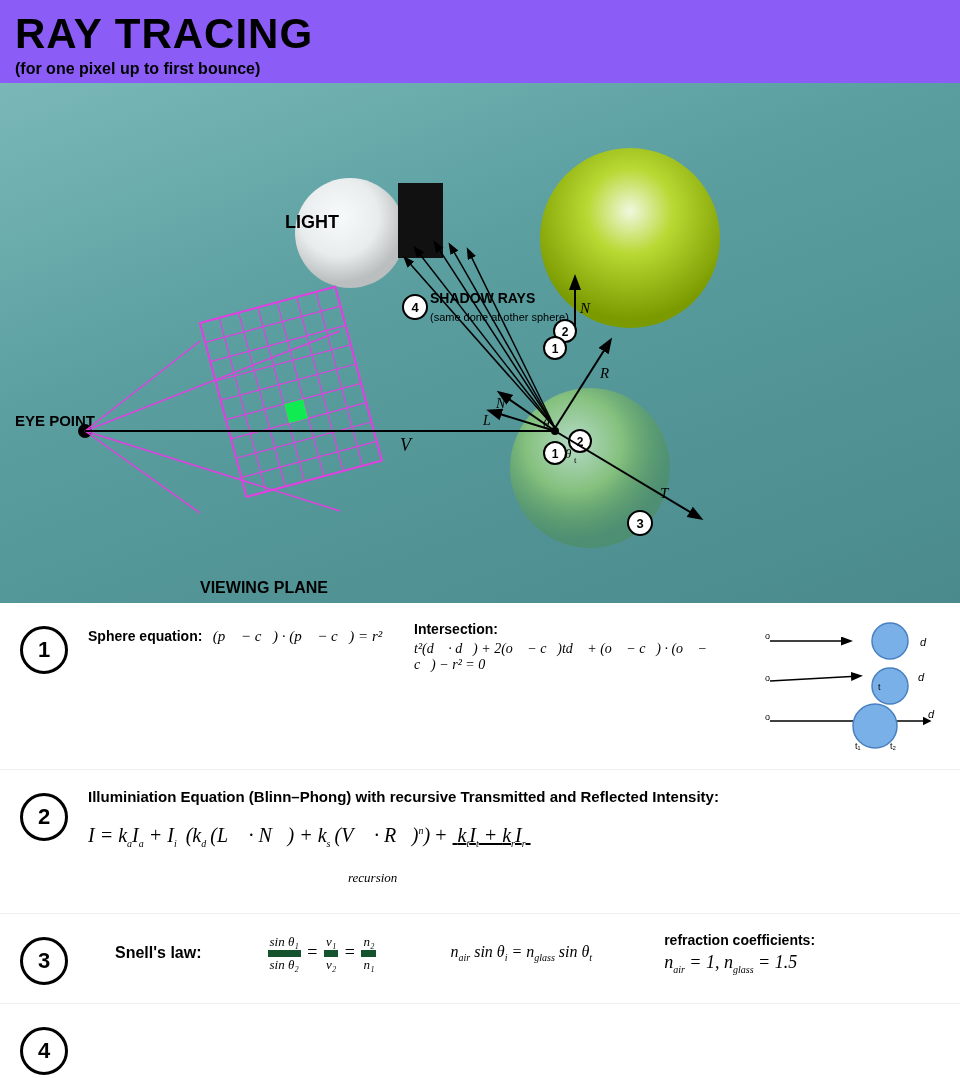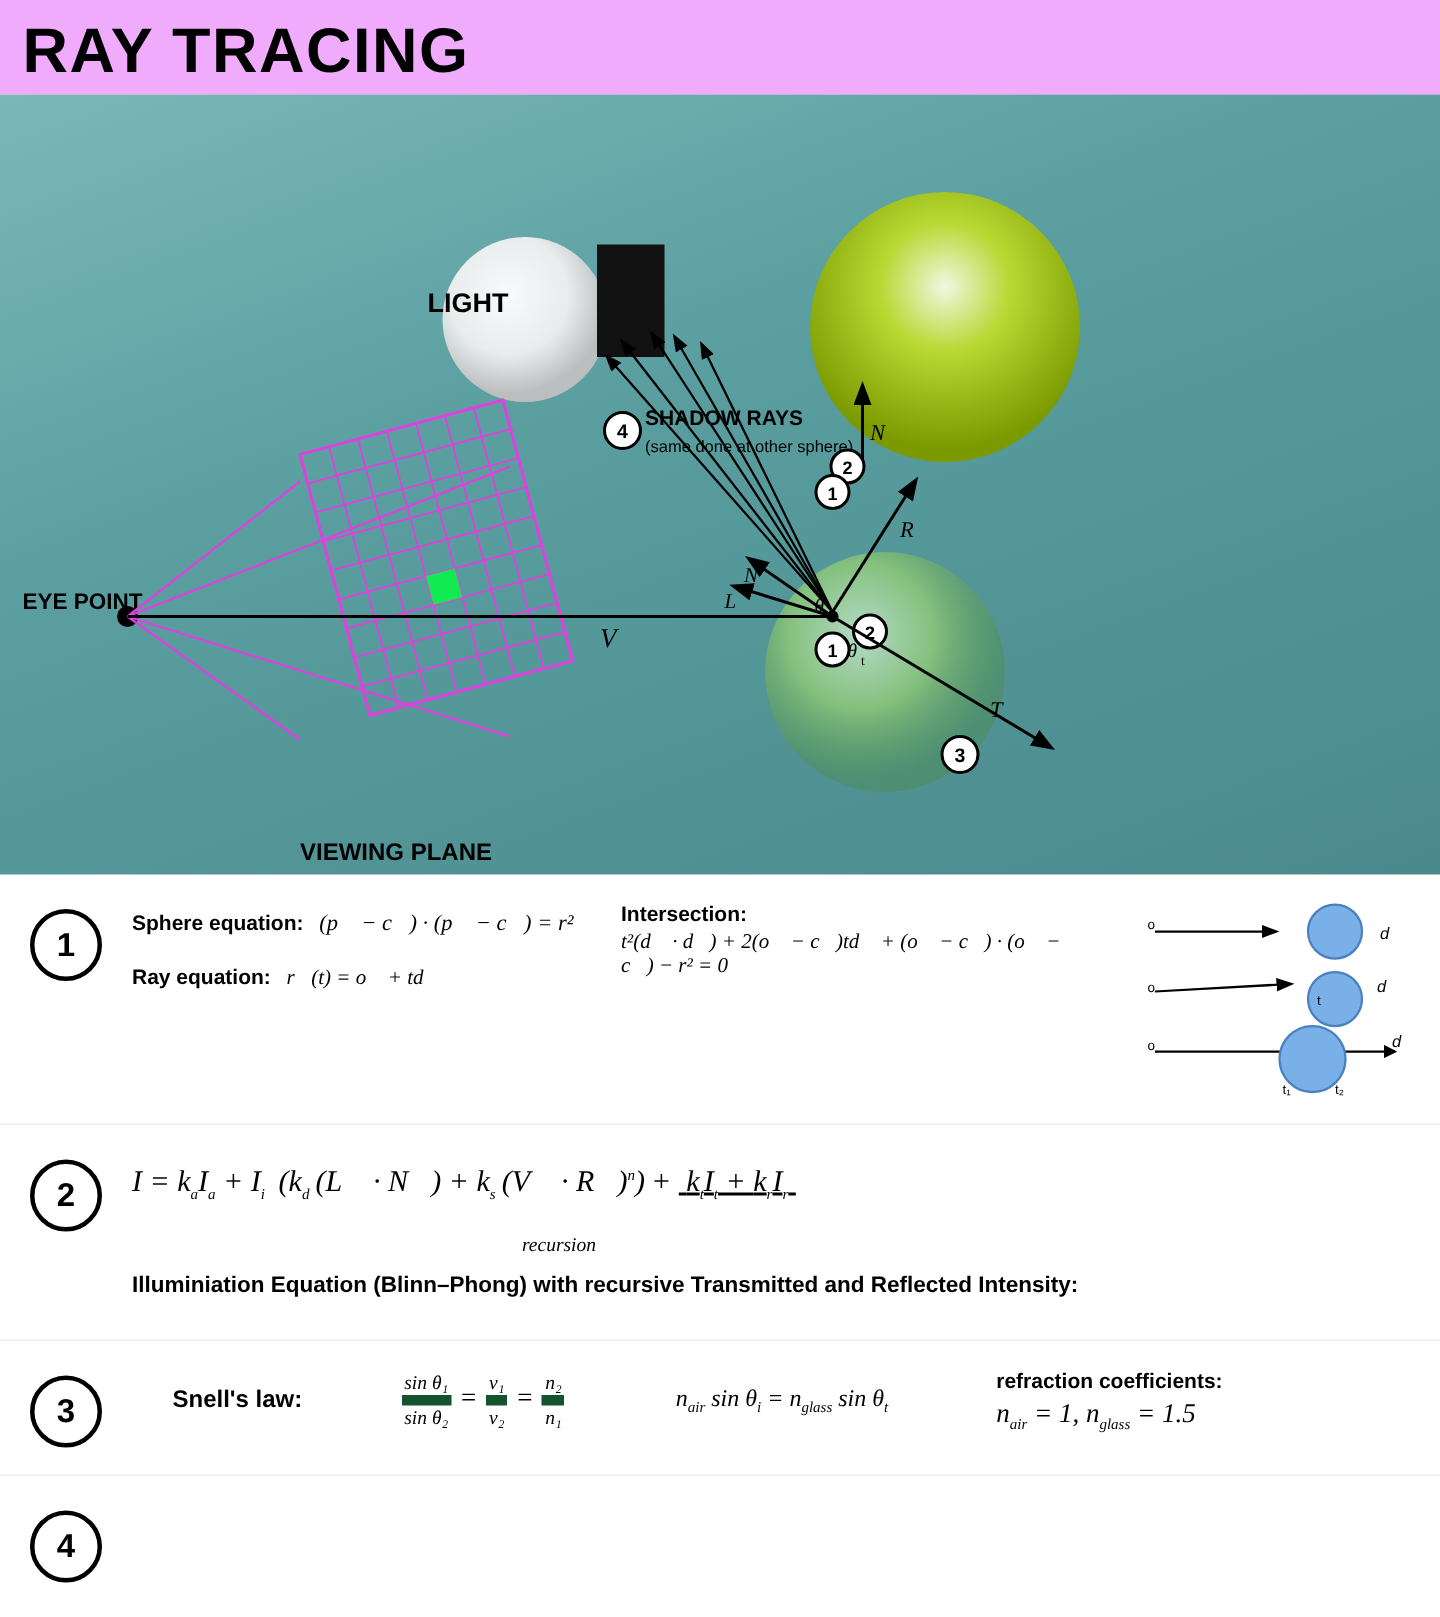--- a/index.html
+++ b/index.html
@@ -1,19 +1,19 @@
 <!DOCTYPE html>
 <html><head>
   <meta charset="utf-8">
   <style>
     * { margin: 0; padding: 0; box-sizing: border-box; }
     body { width: 960px; background: #fff; font-family: 'Times New Roman', serif; }
 
     
-    #header { padding: 10px 15px 5px; background: #f0abfc; }
+    #header { padding: 10px 15px 5px; background: #8b5cf6; }
     #header h1 { font-size: 42px; font-weight: 900; font-family: Arial, sans-serif; letter-spacing: 1px; color: #000; }
     #header p { font-size: 16px; font-weight: bold; font-family: Arial, sans-serif; color: #000; margin-top: 2px; }
 
     
     #diagram {
       width: 960px;
       height: 520px;
       background: linear-gradient(160deg, #7ab8b8 0%, #5a9ea0 40%, #4a8a8c 100%);
       position: relative;
       overflow: hidden;
@@ -71,20 +71,21 @@
     .refraction-box .vals { font-size: 16px; font-style: italic; margin-top: 4px; }
 
     sup { font-size: 10px; }
     sub { font-size: 10px; }
   </style>
 </head>
 <body>
 
 <div id="header">
   <h1>RAY TRACING</h1>
+  <p>(for one pixel up to first bounce)</p>
 </div>
 
 <div id="diagram">
   <svg viewBox="0 0 960 520" xmlns="http://www.w3.org/2000/svg">
 
     <defs>
       <radialGradient id="sphereGrad1" cx="50%" cy="35%" r="60%">
         <stop offset="0%" stop-color="#f0f8e0"></stop>
         <stop offset="40%" stop-color="#b8d832"></stop>
         <stop offset="100%" stop-color="#7a9a00"></stop>
@@ -217,25 +218,20 @@
   <div class="section">
     <div class="section-number">1</div>
     <div class="section-content">
       <div class="sec1-grid">
         <div class="sec1-left">
           <div>
             <span style="font-family:Arial;font-size:14px;font-weight:bold;">Sphere equation:</span>
             &nbsp;
             <span style="font-style:italic;font-size:15px;">(<i>p⃗</i> − <i>c⃗</i>) · (<i>p⃗</i> − <i>c⃗</i>) = r²</span>
           </div>
-          <div style="margin-top:6px;">
-            <span style="font-family:Arial;font-size:14px;font-weight:bold;">Ray equation:</span>
-            &nbsp;
-            <span style="font-style:italic;font-size:14px;"><i>r⃗</i>(t) = <i>o⃗</i> + t<i>d⃗</i></span>
-          </div>
         </div>
         <div class="sec1-mid">
           <div style="font-family:Arial;font-size:14px;font-weight:bold;margin-bottom:4px;">Intersection:</div>
           <div style="font-style:italic;font-size:14px;">
             t²(<i>d⃗</i> · <i>d⃗</i>) + 2(<i>o⃗</i> − <i>c⃗</i>)t<i>d⃗</i> + (<i>o⃗</i> − <i>c⃗</i>) · (<i>o⃗</i> − <i>c⃗</i>) − r² = 0
           </div>
         </div>
         <div class="sec1-right">
           <svg width="180" height="130" viewBox="0 0 180 130">
 
@@ -266,28 +262,28 @@
             <text x="130" y="128" font-family="Arial" font-size="9" fill="#000">t₂</text>
           </svg>
         </div>
       </div>
     </div>
   </div>
 
   <div class="section">
     <div class="section-number">2</div>
     <div class="section-content">
+      <div style="font-family:Arial;font-size:15px;font-weight:bold;margin-bottom:10px;">Illuminiation Equation (Blinn–Phong) with recursive Transmitted and Reflected Intensity:</div>
       <div style="font-size:20px;font-style:italic;line-height:2;">
         <i>I</i> = <i>k<sub>a</sub>I<sub>a</sub></i> + <i>I<sub>i</sub></i>
          (<i>k<sub>d</sub></i> (<i>L⃗</i> · <i>N⃗</i>) + <i>k<sub>s</sub></i> (<i>V⃗</i> · <i>R⃗</i>)<sup><i>n</i></sup>) +
         <span style="text-decoration:underline;">&nbsp;<i>k<sub>t</sub>I<sub>t</sub></i> + <i>k<sub>r</sub>I<sub>r</sub></i>&nbsp;</span>
         <br>
         <span style="margin-left:260px;font-size:13px;font-style:italic;font-family:Times New Roman;">recursion</span>
       </div>
-      <div style="font-family:Arial;font-size:15px;font-weight:bold;margin-bottom:10px;">Illuminiation Equation (Blinn–Phong) with recursive Transmitted and Reflected Intensity:</div>
     </div>
   </div>
 
   <div class="section">
     <div class="section-number">3</div>
     <div class="section-content">
       <div class="section-3-content">
         <span style="font-family:Arial;font-size:16px;font-weight:bold;margin-left:27px;">Snell's law:</span>
         &nbsp;
         <span style="font-size:18px;">

